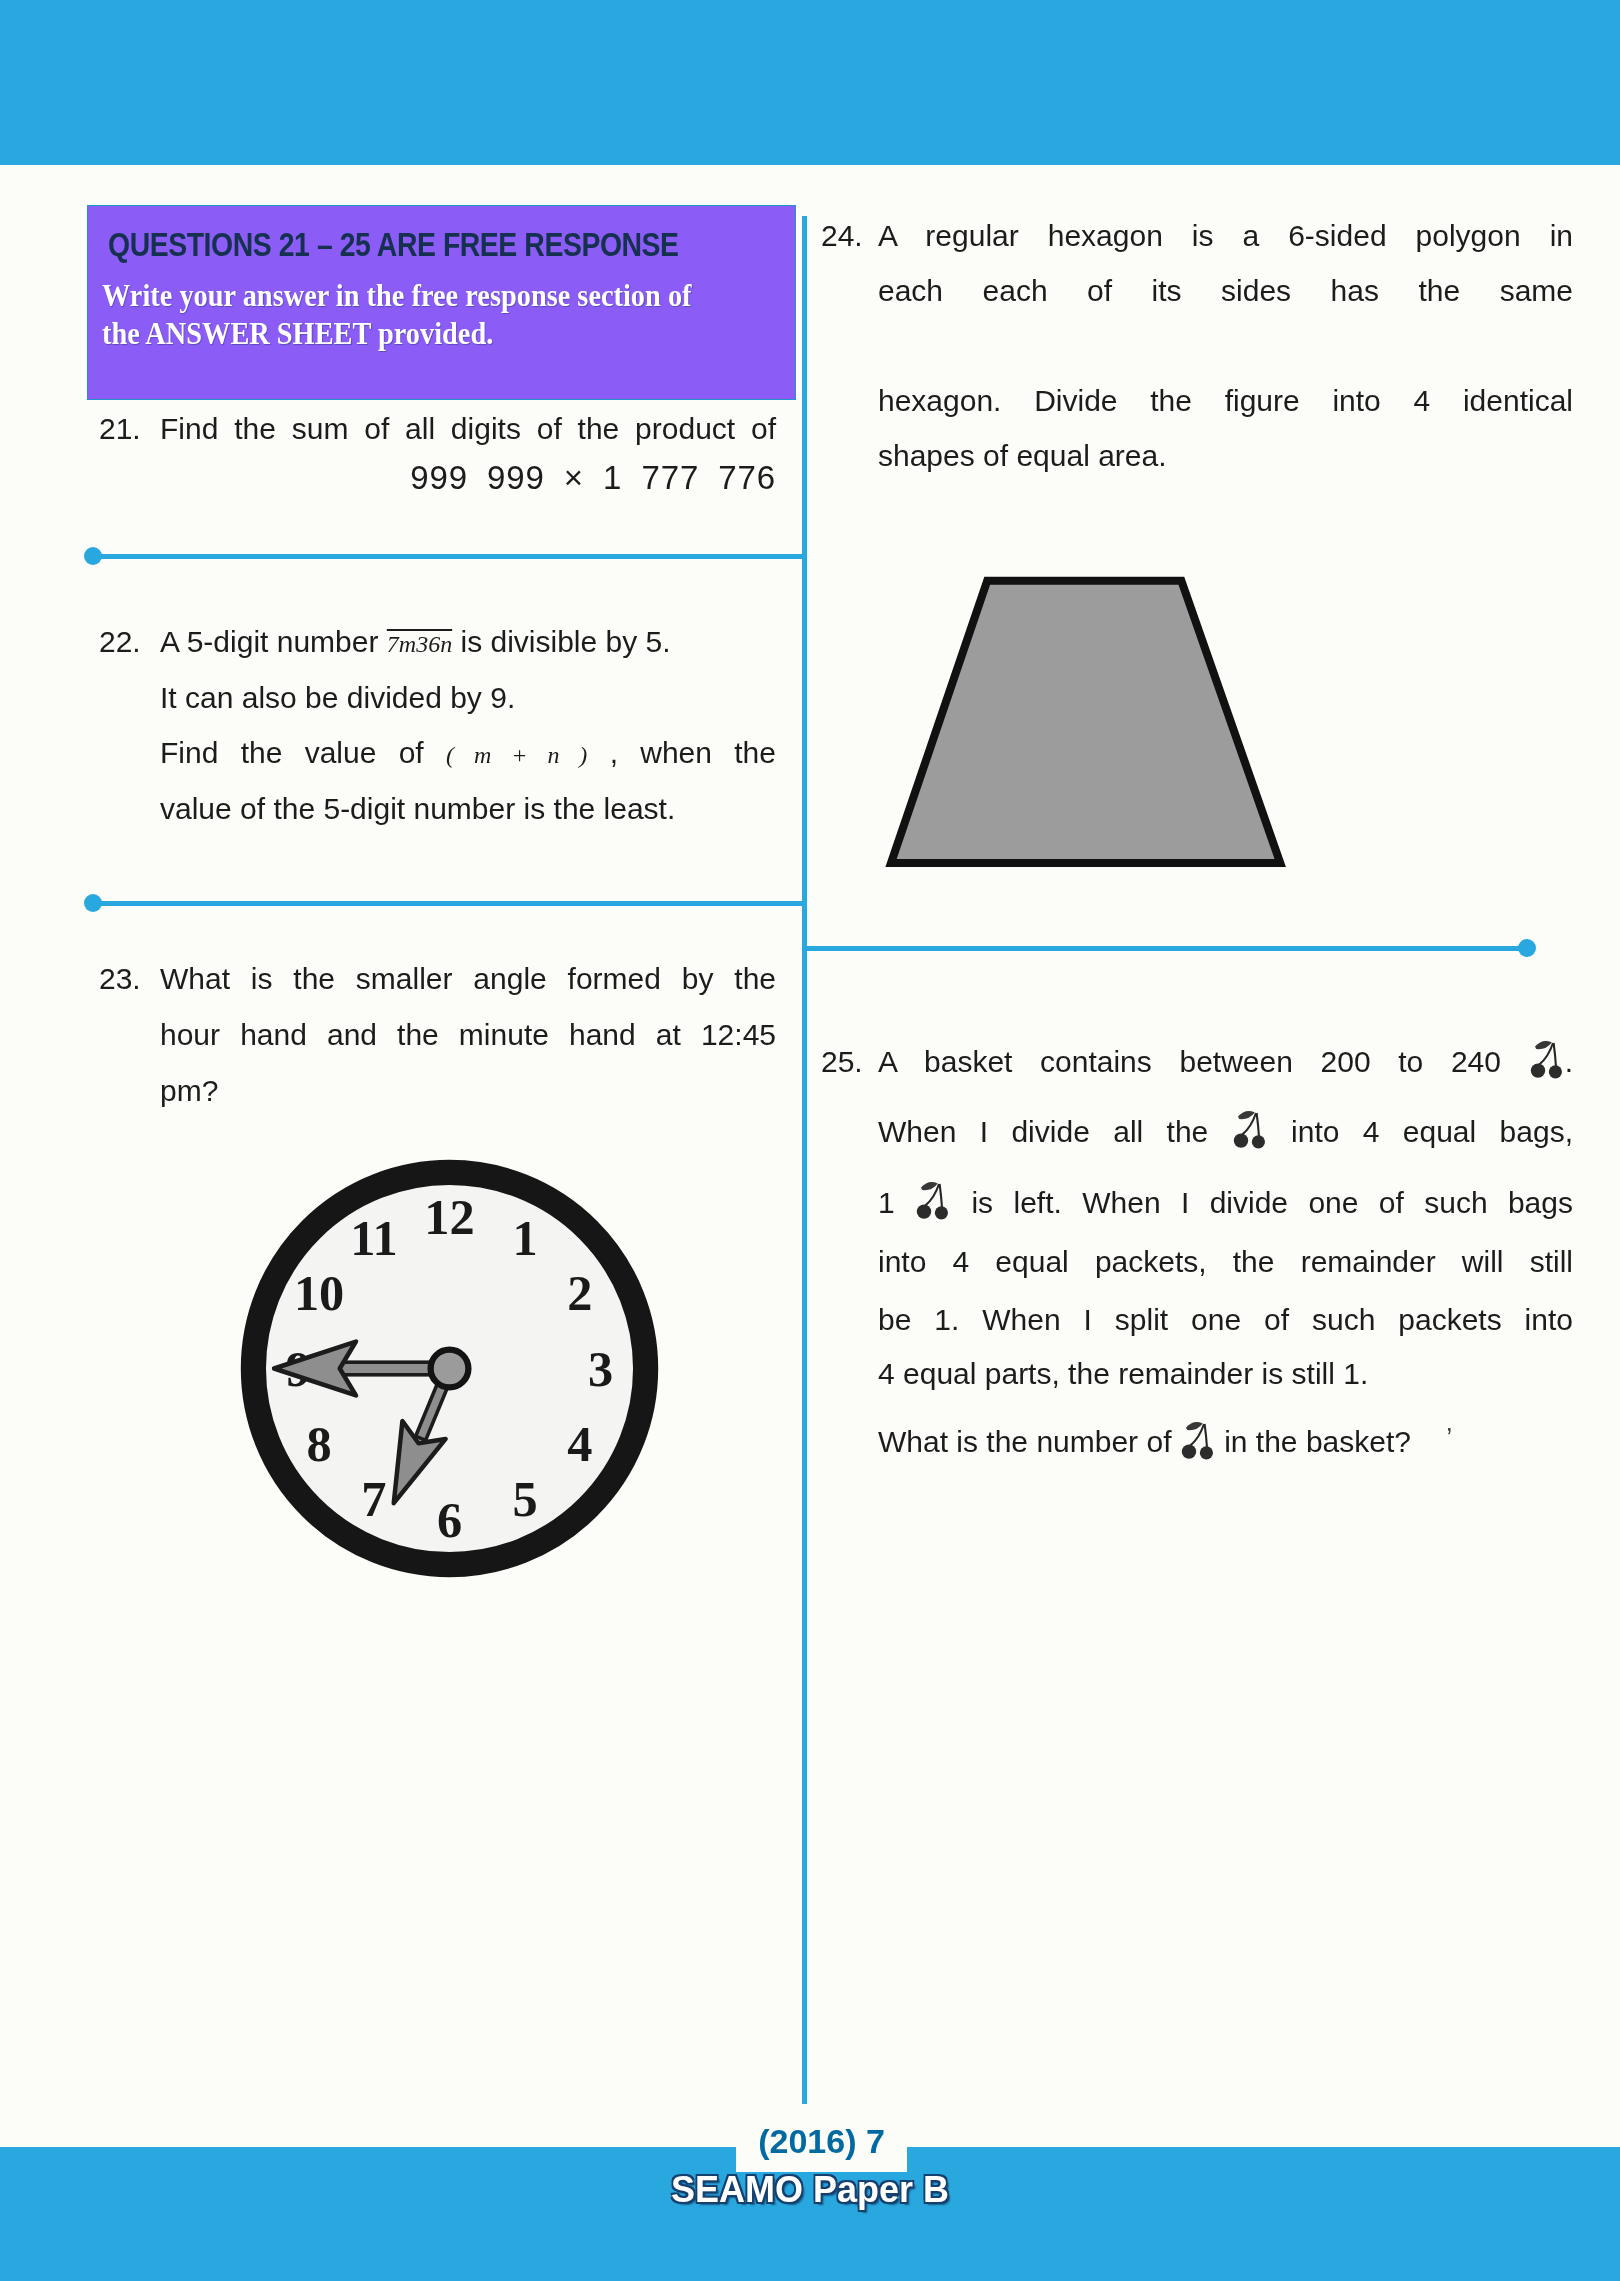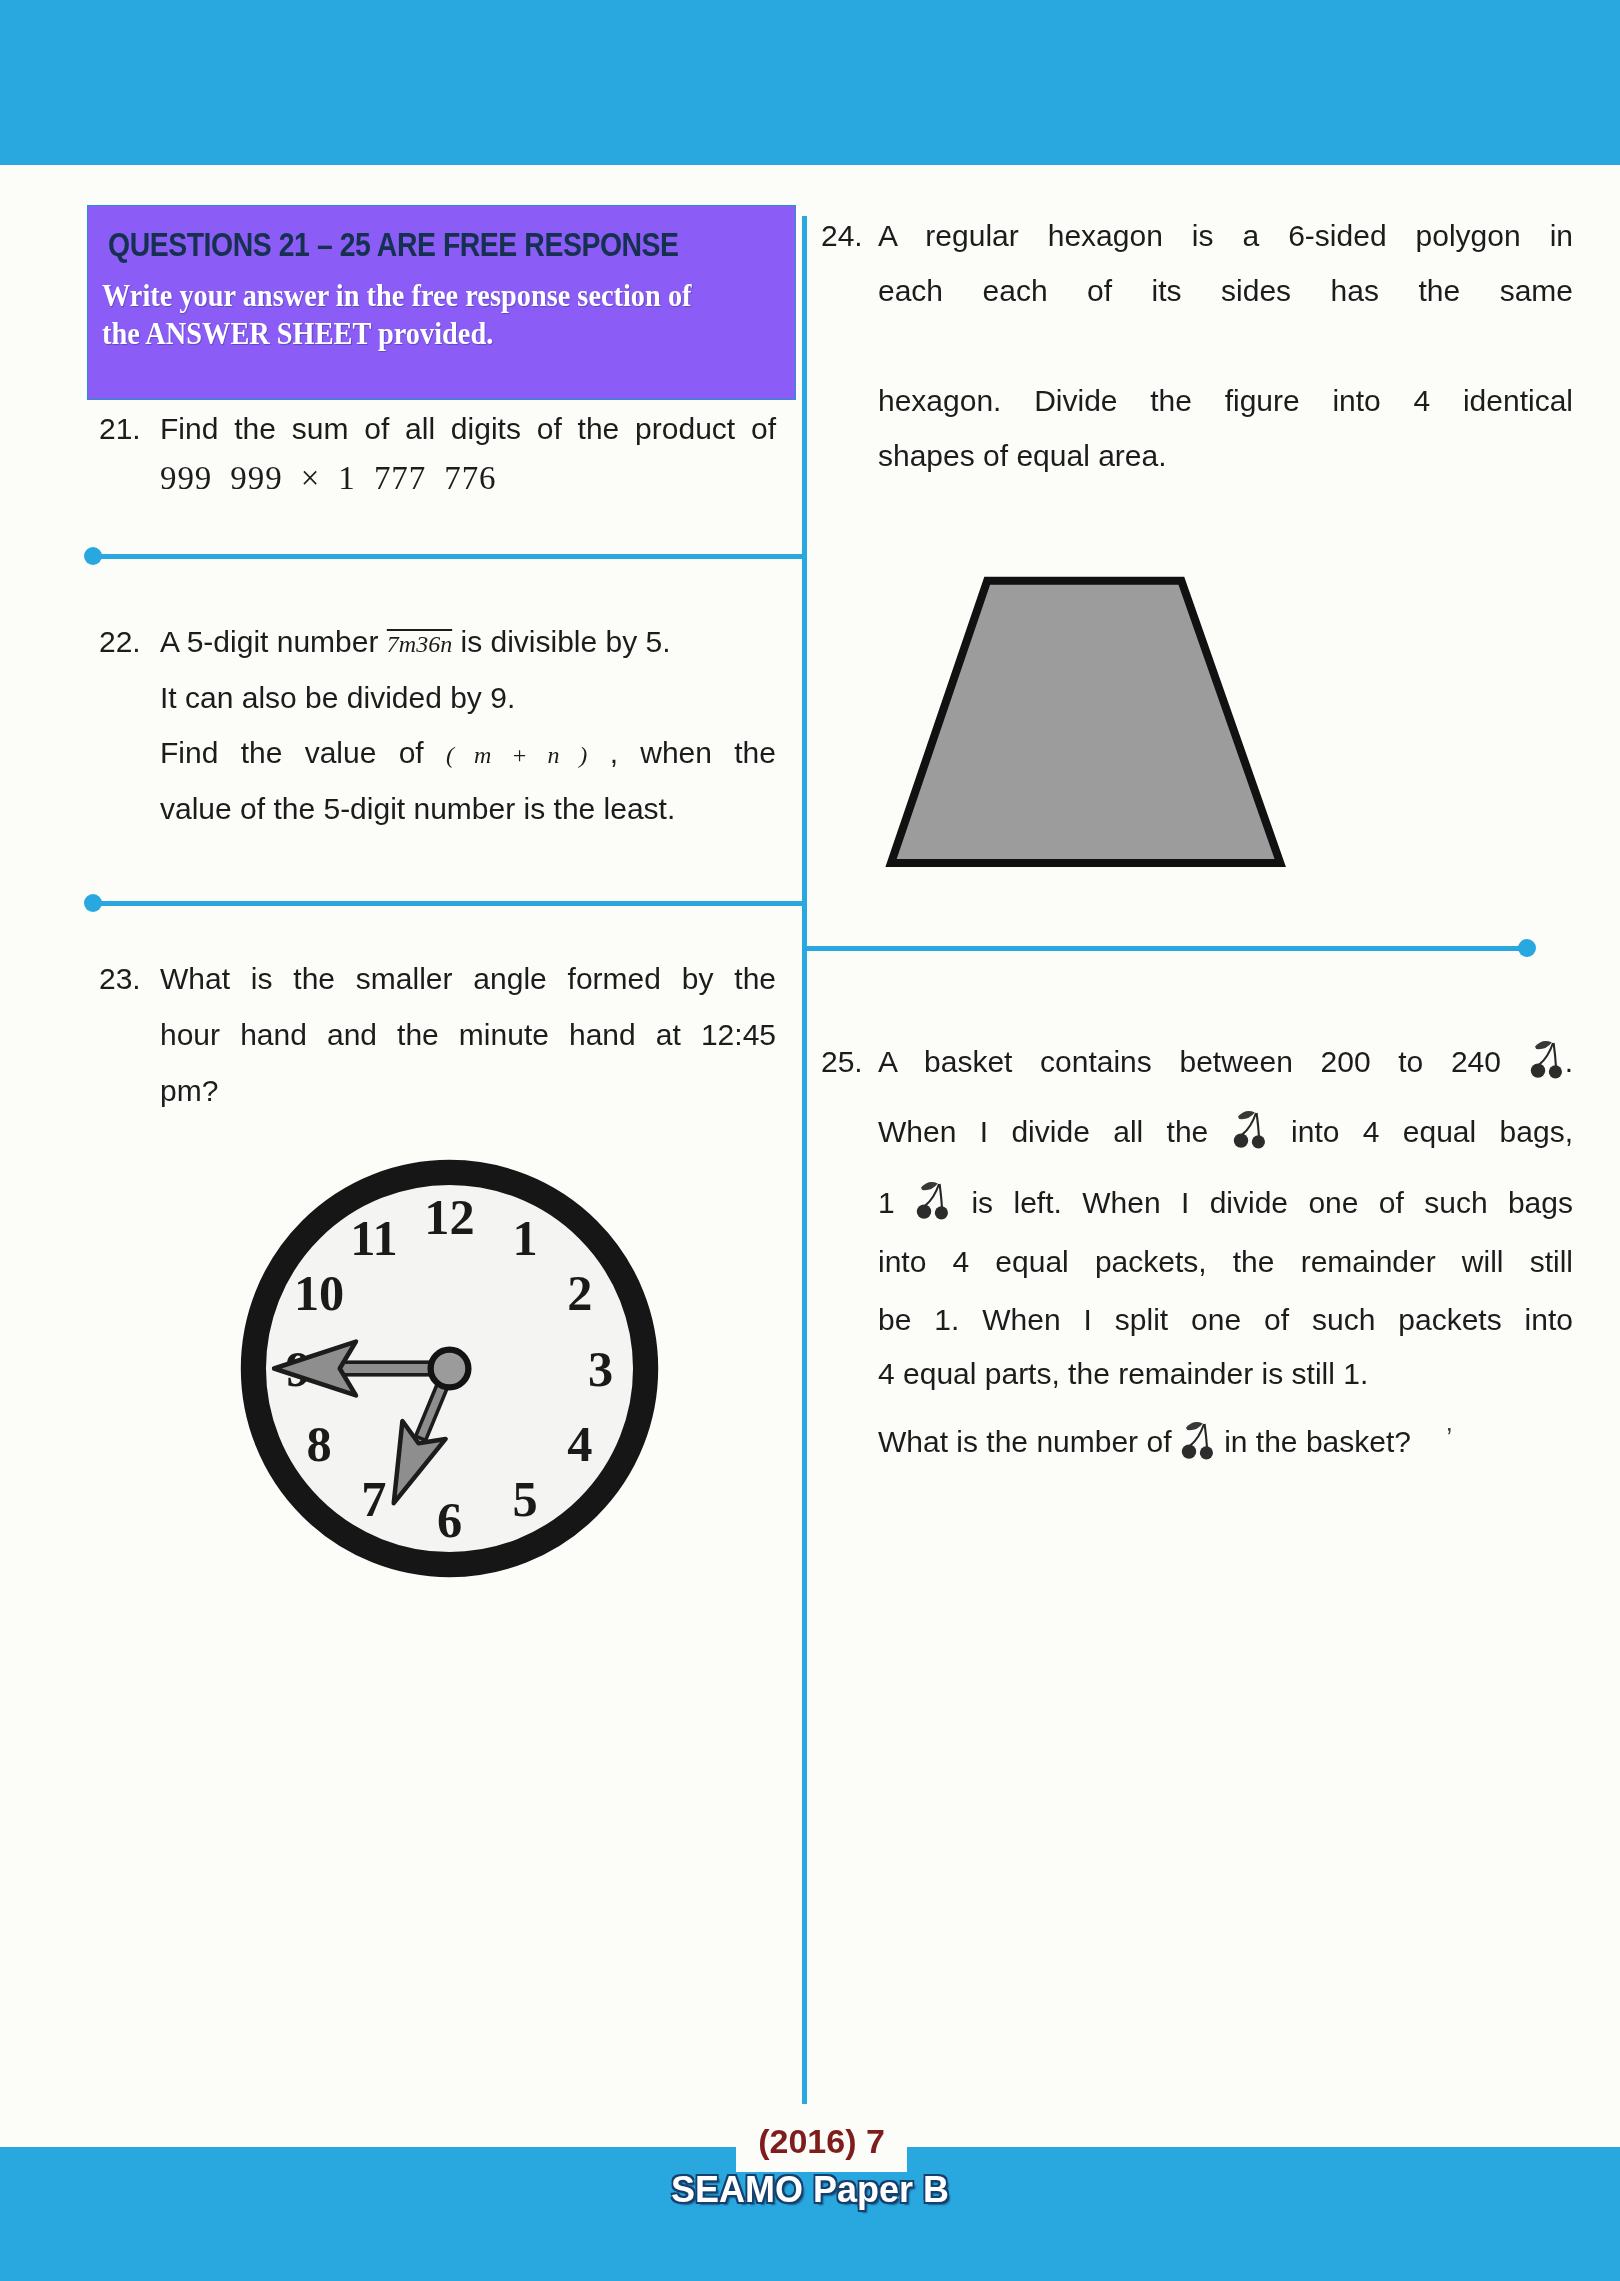--- a/index.html
+++ b/index.html
@@ -14,33 +14,33 @@
   #header-title{left:20px;top:20px;white-space:nowrap;font-size:33px;font-weight:bold;color:#15314f;letter-spacing:-0.5px;transform:scaleX(0.86);transform-origin:left center;}
   .header-sub{left:14.4px;white-space:nowrap;font-family:"Liberation Serif",serif;font-weight:bold;font-size:31.5px;color:#ffffff;transform:scaleX(0.90);transform-origin:left center;text-shadow:0.9px 0.9px 0.9px rgba(0,40,80,.35);}
   
   .qnum{font-size:30px;line-height:56px;font-weight:normal;}
   .qline{font-size:30px;line-height:56px;white-space:normal;}
   .jline{text-align:justify;text-align-last:justify;}
   .leftcol{width:616px;}
   .rightcol{width:695px;}
   .mathserif{font-family:Liberation Serif, serif;font-style:italic;font-size:24px;}
   .overline{text-decoration:overline;}
-  #q21-formula{font-family:Liberation Serif, serif;font-size:33px;word-spacing:9px;letter-spacing:0.9px;text-align:left;}
+  #q21-formula{font-family:Liberation Sans, sans-serif;font-size:33px;word-spacing:9px;letter-spacing:0.9px;text-align:right;}
   
   .hdiv{height:4.5px;background:#29a8e0;}
   .vdiv{width:4.5px;background:#29a8e0;}
   .dot{width:18px;height:18px;border-radius:50%;background:#29a8e0;}
   
   .cherry{width:36px;height:42px;vertical-align:-7.2px;}
   .nogap{white-space:nowrap;}
   .stray-mark{font-size:27px;color:#444;margin-left:27px;vertical-align:5.4px;}
   
   #footer-band{left:0;top:2147px;width:1620px;height:135px;}
   #footer-notch{left:736px;top:2147px;width:171px;height:25px;background:#fcfcf9;}
-  #page-label{left:718px;top:2122px;width:207px;text-align:center;font-size:34px;font-weight:bold;color:#7f1d1d;}
+  #page-label{left:718px;top:2122px;width:207px;text-align:center;font-size:34px;font-weight:bold;color:#0369a1;}
   #paper-label{left:540px;top:2169px;width:540px;text-align:center;font-size:36px;font-weight:bold;color:#ffffff;
     text-shadow:1.8px 1.8px 0 #15406e,-1.8px -1.8px 0 #15406e,1.8px -1.8px 0 #15406e,-1.8px 1.8px 0 #15406e,2.7px 2.7px 1.8px rgba(10,40,80,.6);}
   svg text{font-family:"Liberation Serif",serif;font-weight:bold;}
 </style>
 </head>
 <body>
 
 <div id="page">
 
   <svg width="0" height="0" style="position:absolute" aria-hidden="true">

